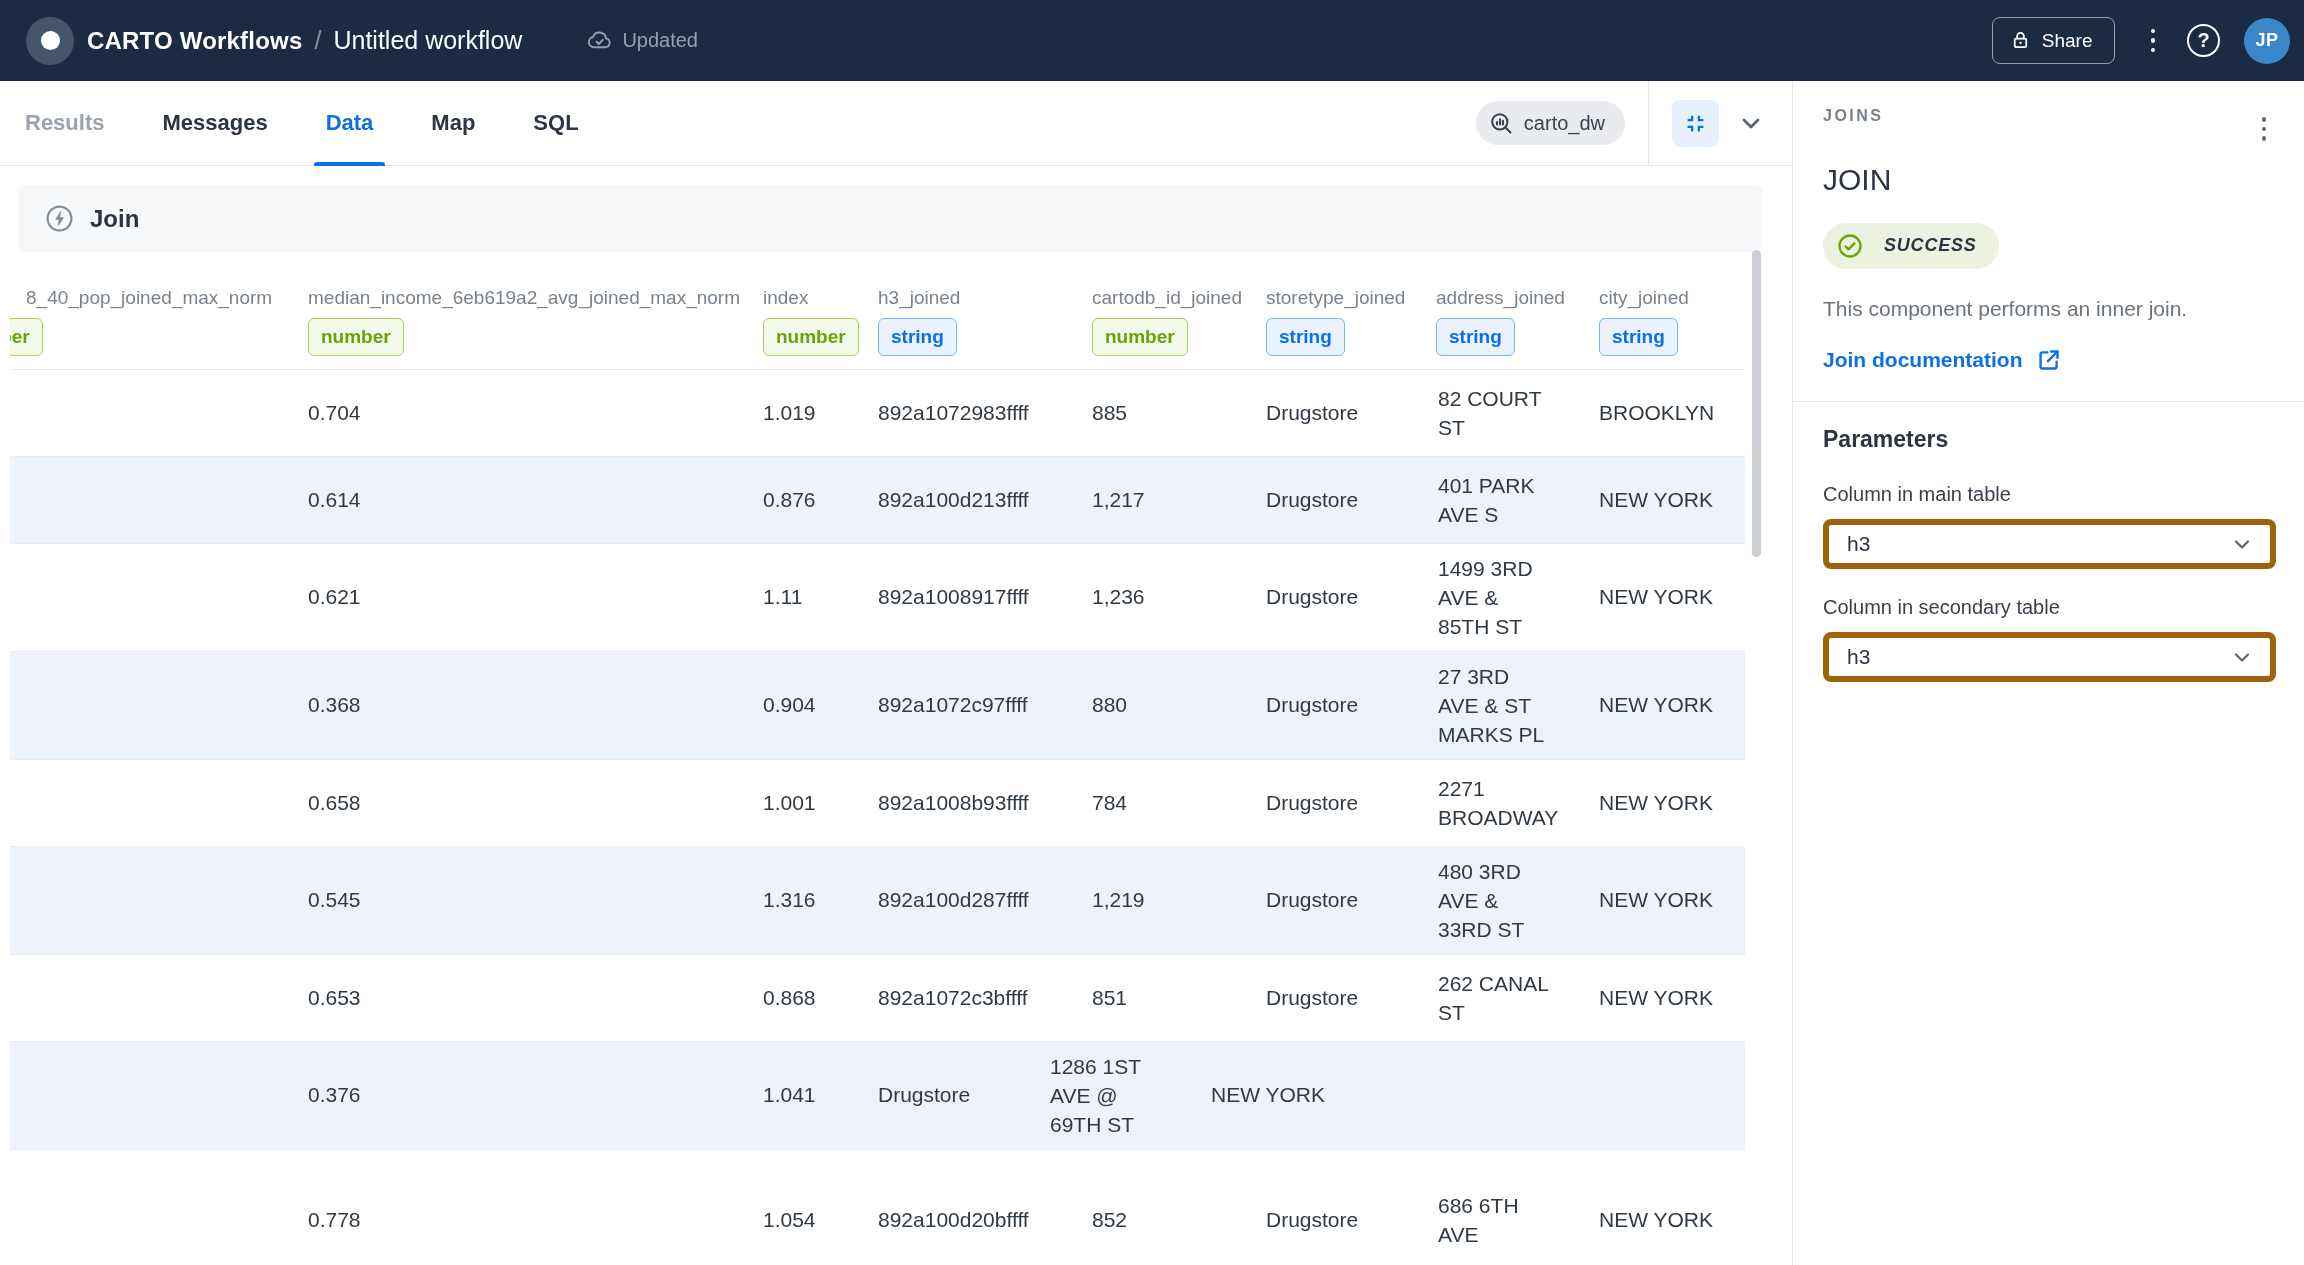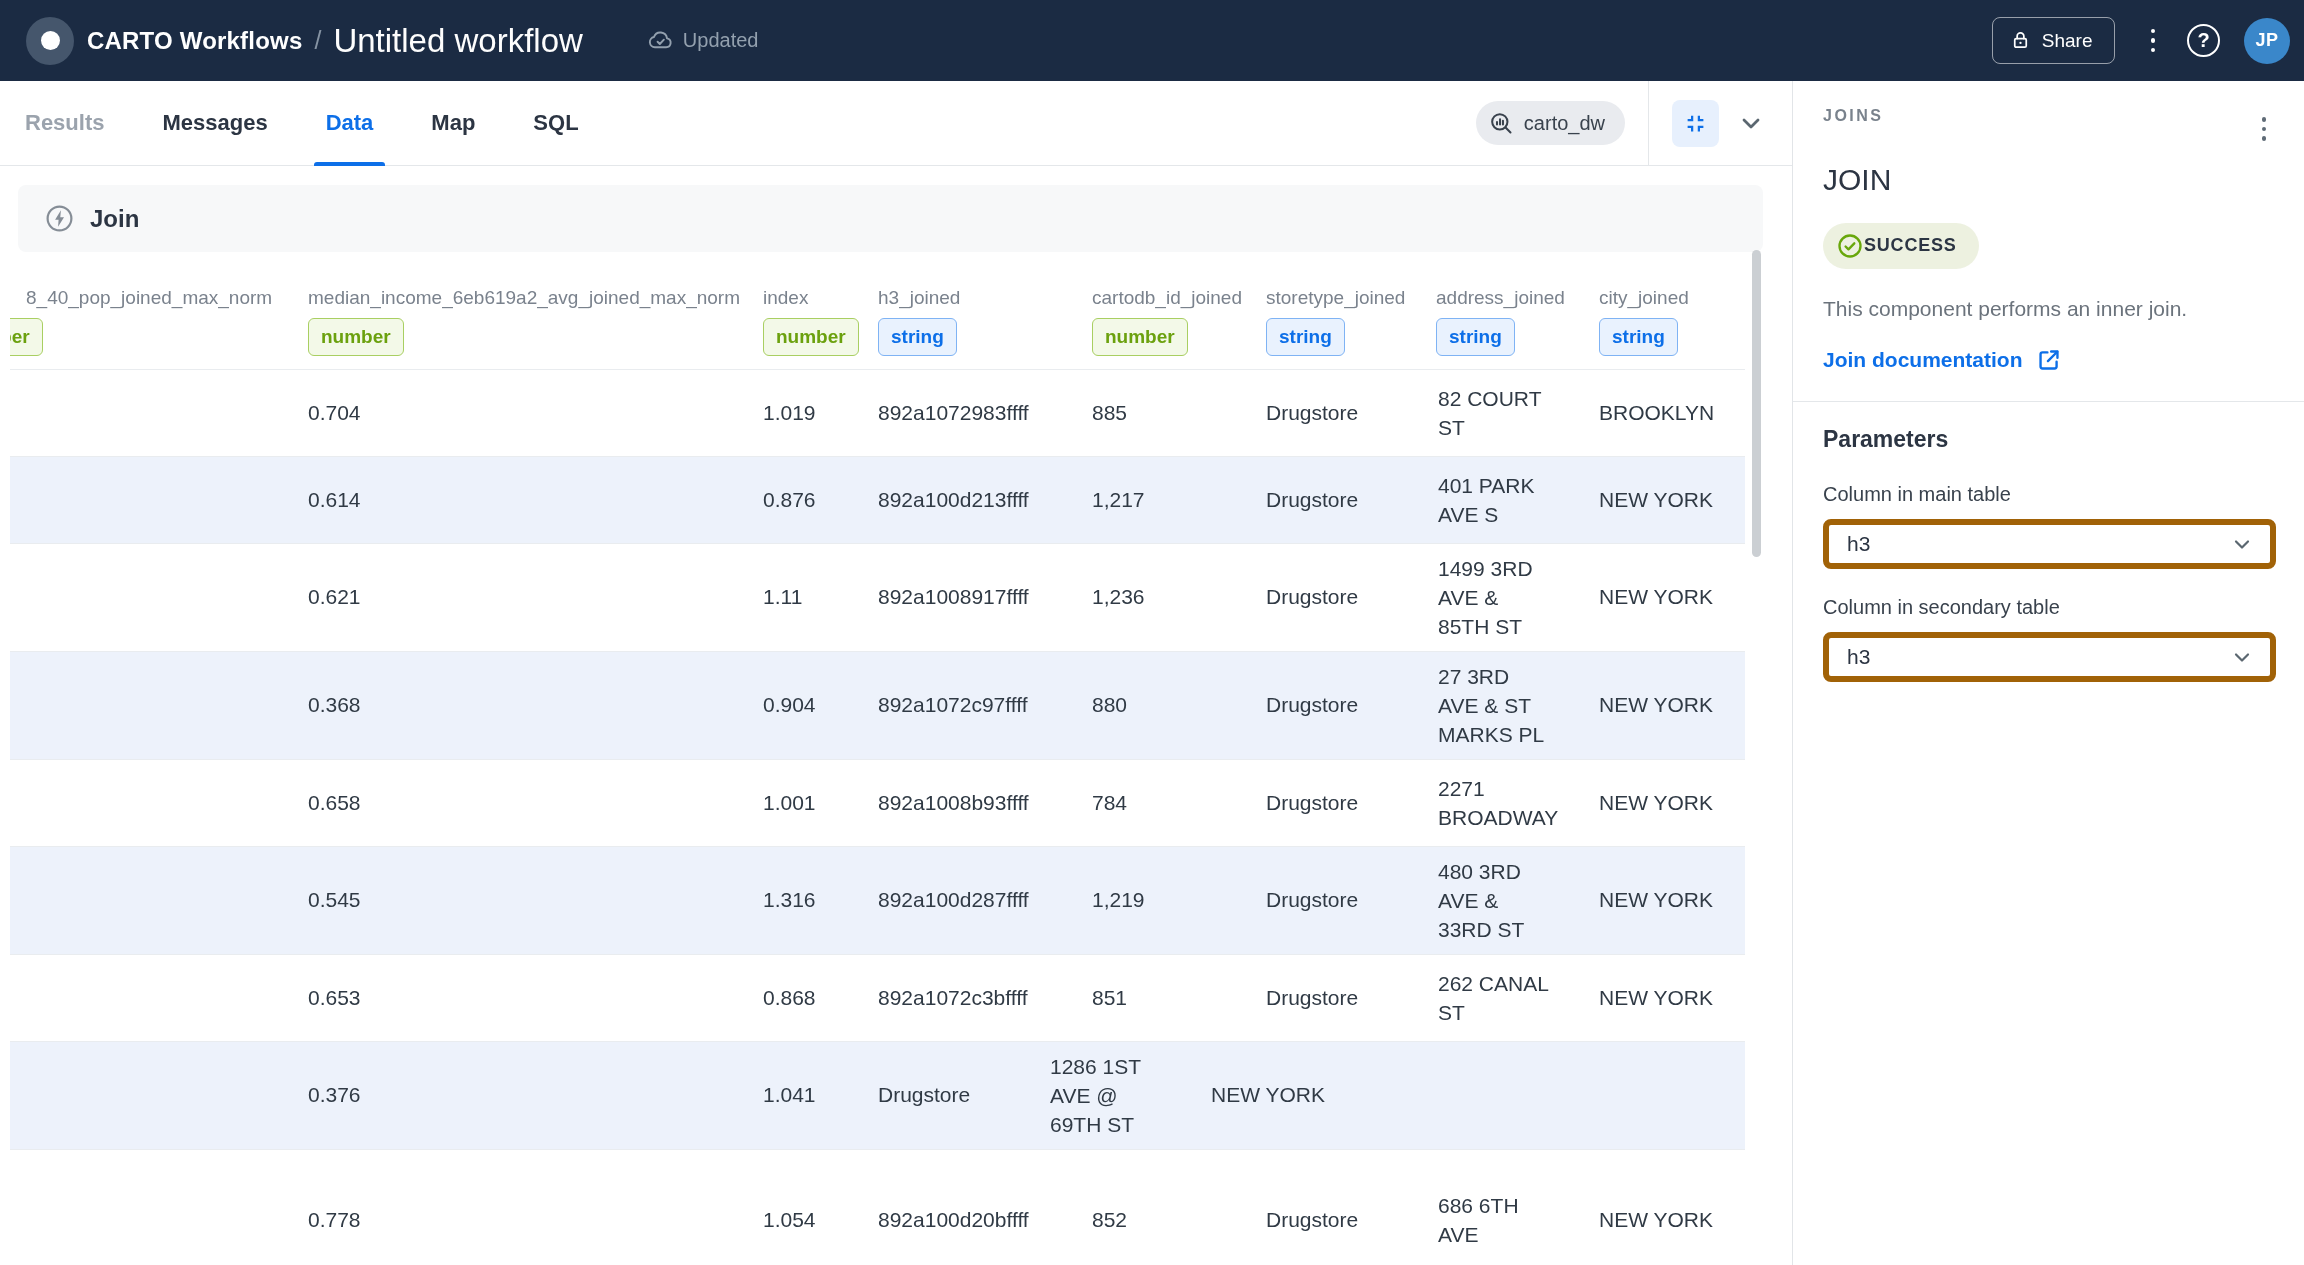--- a/index.html
+++ b/index.html
@@ -7,21 +7,21 @@
               font-family:"Liberation Sans", sans-serif; }
 
   
   .app-header { height:81px; background:#1b2b43; display:flex; align-items:center;
                 padding:0 14px 0 26px; color:#fff; }
   .logo { width:48px; height:48px; border-radius:50%; background:#45566c;
           display:flex; align-items:center; justify-content:center; flex:none; }
   .logo-dot { width:19px; height:19px; border-radius:50%; background:#fff; }
   .brand { font-size:24px; font-weight:700; margin-left:13px; letter-spacing:.2px; }
   .crumb-sep { font-size:25px; color:#8593a3; margin:0 12px; font-weight:400; }
-  .wf-title { font-size:33px; font-weight:400; color:#fdfdfd; }
+  .wf-title { font-size:25px; font-weight:400; color:#fdfdfd; }
   .saved { display:flex; align-items:center; gap:9px; margin-left:64px; color:#93a0ae; font-size:20px; }
   .hdr-right { margin-left:auto; display:flex; align-items:center; }
   .share-btn { display:flex; align-items:center; gap:10px; border:1.5px solid rgba(255,255,255,.55);
                border-radius:8px; padding:11px 21px 11px 16px; font-size:19px; color:#fff;
                background:transparent; cursor:pointer; }
   .kebab { display:flex; flex-direction:column; gap:5px; padding:10px; margin:0 22px 0 26px; cursor:pointer; }
   .kebab i { width:4.5px; height:4.5px; border-radius:50%; background:#fff; display:block; }
   .kebab.gray i { background:#5f6b76; }
   .help { width:33px; height:33px; border-radius:50%; border:2.5px solid #fff; color:#fff;
           font-size:20px; font-weight:700; display:flex; align-items:center; justify-content:center;
@@ -77,22 +77,22 @@
   .td.addr { white-space:pre-line; line-height:29px; padding:10px 24px 10px 14px; }
 
   .v-scrollbar { position:absolute; top:84px; right:31px; width:9px; height:307px;
                  border-radius:5px; background:#cbcfd3; cursor:pointer; }
 
   
   .panel { flex:1; border-left:1px solid #e2e5e8; padding:26px 36px 0 30px; }
   .panel-top { display:flex; align-items:flex-start; justify-content:space-between; }
   .panel-crumb { font-size:16px; font-weight:600; letter-spacing:2.5px; color:#79828c; }
   .panel-title { font-size:30px; font-weight:400; color:#2c3543; margin-top:12px; }
-  .status-pill { display:inline-flex; align-items:center; gap:0; margin-top:26px;
-                 background:#edf1e0; border-radius:23px; padding:9px 22px 9px 13px; }
+  .status-pill { display:inline-flex; align-items:center; gap:20px; margin-top:26px;
+                 background:#edf1e0; border-radius:23px; padding:9px 22px 9px 13px;font-style:italic; }
   .status-pill .txt { font-size:18px; font-weight:700; color:#2c3543; letter-spacing:.8px; }
   .panel-desc { margin-top:28px; font-size:21px; color:#6b737c; }
   .doc-link { margin-top:26px; display:flex; align-items:center; gap:13px; font-size:21px;
               font-weight:700; color:#0d6fe8; cursor:pointer; }
   .panel-divider { height:1px; background:#e4e7ea; margin:28px -36px 0 -30px; }
   .params-title { margin-top:24px; font-size:23px; font-weight:700; color:#2c3543; }
   .field-label { margin-top:30px; font-size:20px; color:#39424d; }
   .select { margin-top:13px; height:50px; width:453px; border:6px solid #a16207; border-radius:8px;
             display:flex; align-items:center; padding:0 16px 0 18px; font-size:21px; color:#2c3543;
             cursor:pointer; background:#fff; }

